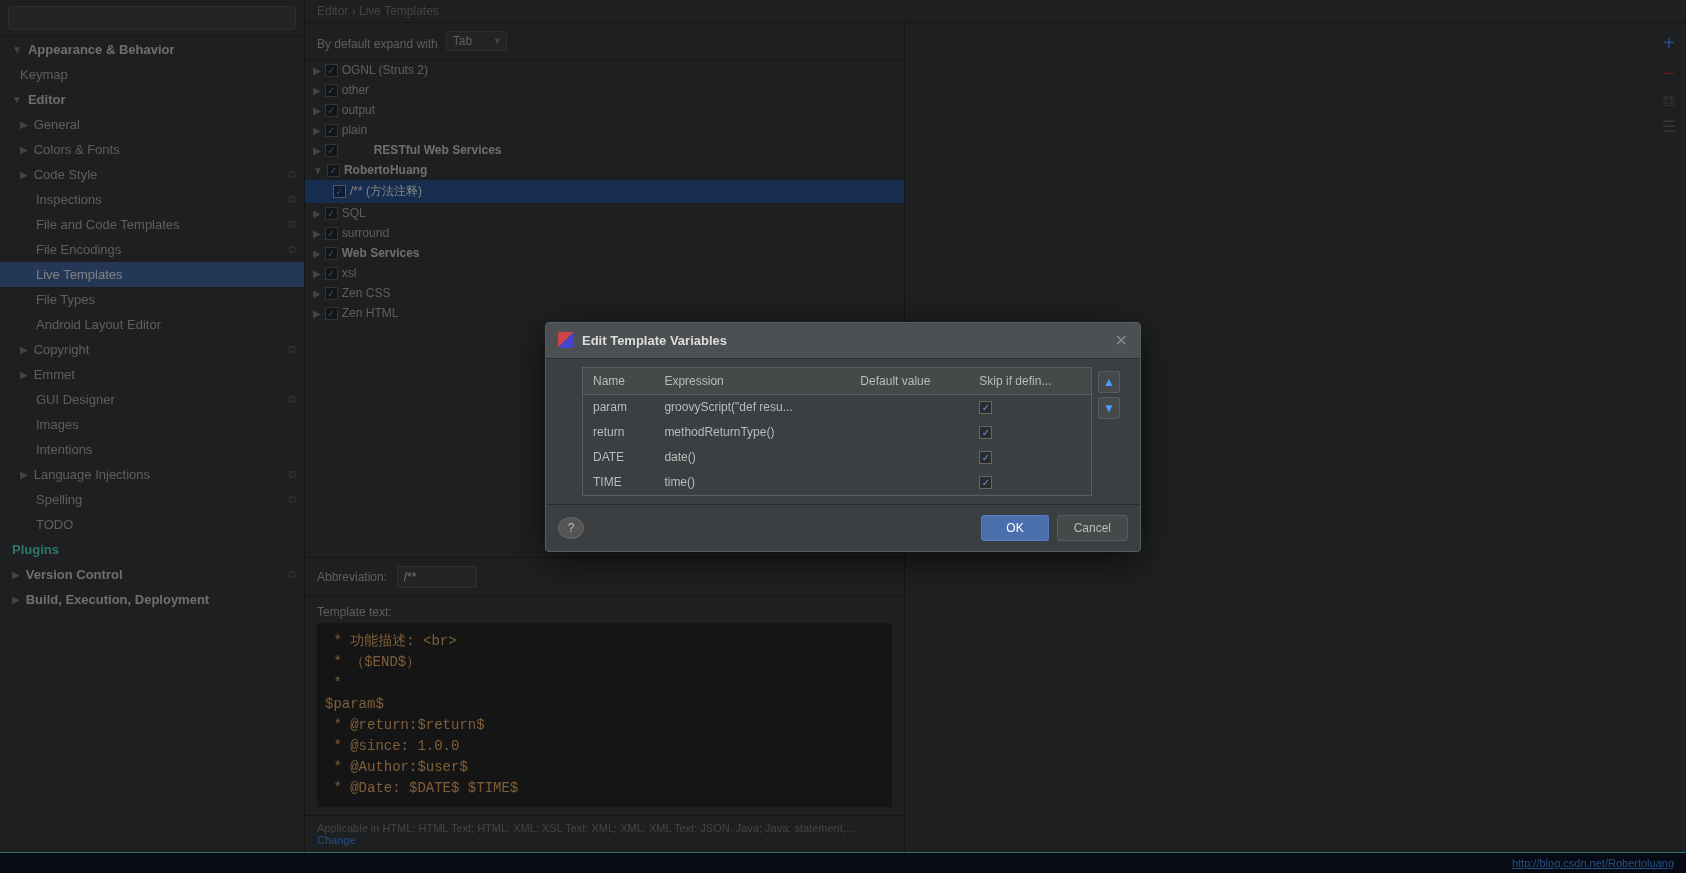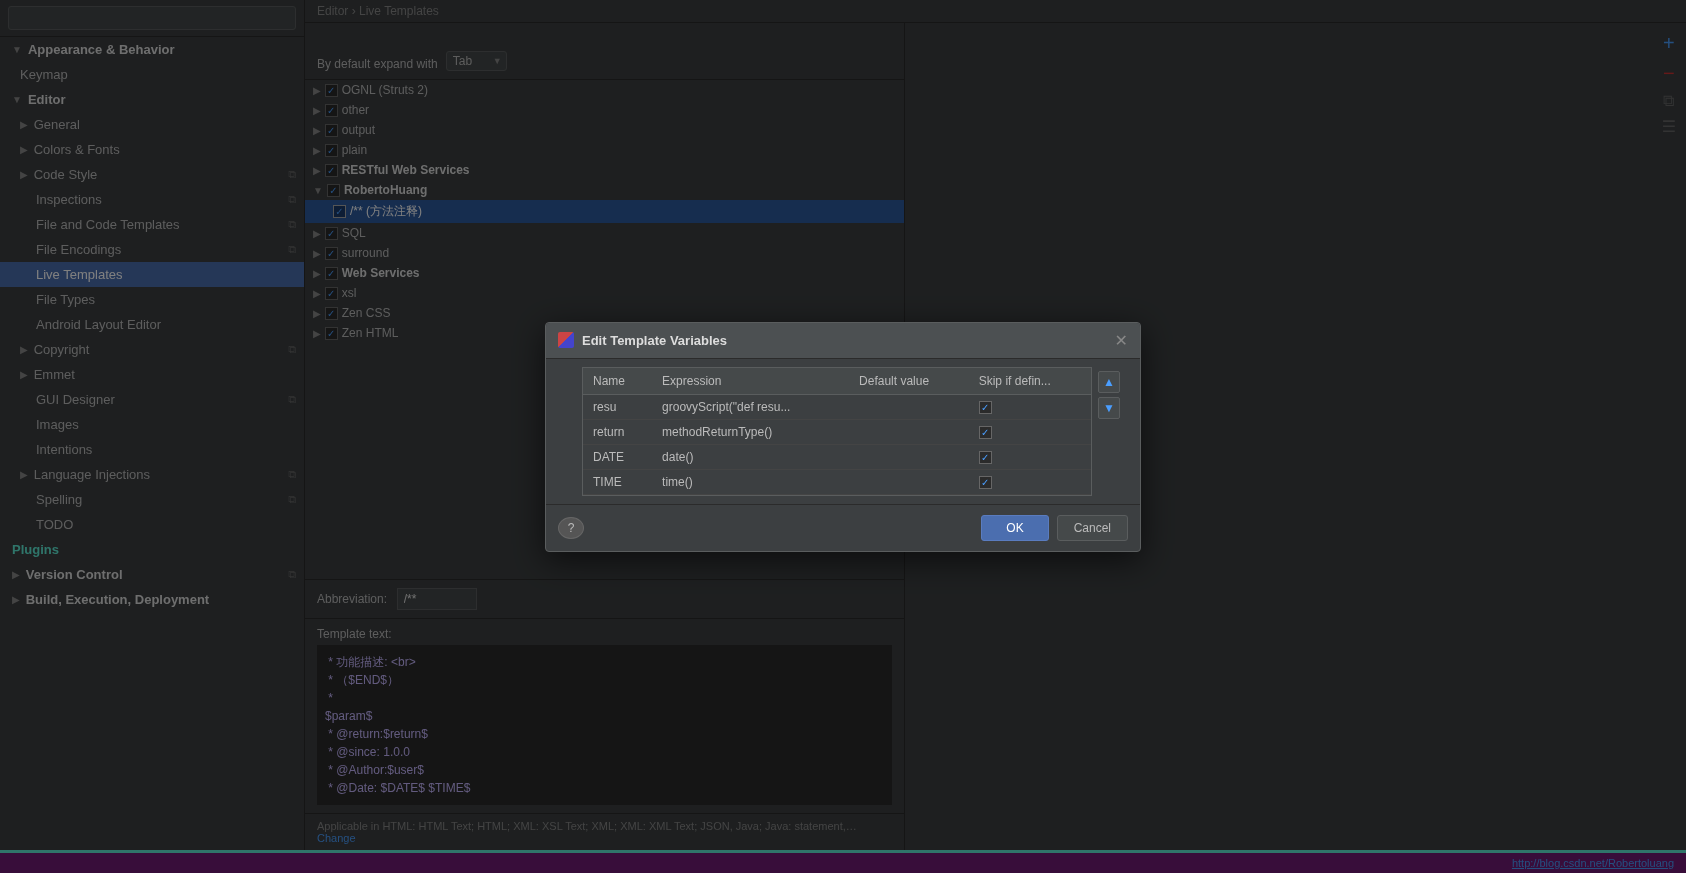--- a/index.html
+++ b/index.html
@@ -102,21 +102,21 @@
       background: #45494a;
       border: 1px solid #5a5d5e;
       color: #bbbbbb;
       padding: 2px 18px 2px 6px;
       border-radius: 3px;
       font-size: 12px;
       outline: none;
       appearance: none;
       cursor: pointer;
     }
-    .select-wrapper { position: relative; display: inline-block; margin-top: 20px; }
+    .select-wrapper { position: relative; display: inline-block; }
     .select-wrapper::after {
       content: '▼';
       position: absolute;
       right: 5px;
       top: 50%;
       transform: translateY(-50%);
       font-size: 9px;
       color: #888;
       pointer-events: none;
     }
@@ -164,23 +164,23 @@
       width: 80px;
     }
 
     .template-text-section {
       padding: 8px 12px;
       border-top: 1px solid #2b2b2b;
     }
     .template-text-section label { font-size: 12px; color: #bbbbbb; display: block; margin-bottom: 4px; }
     .template-code {
       background: #2b2b2b;
-      color: #c4b5fd;
-      font-family: Liberation Sans, sans-serif;
-      font-size: 12px;
+      color: #fdba74;
+      font-family: Liberation Mono, monospace;
+      font-size: 14px;
       padding: 8px;
       min-height: 120px;
       line-height: 1.5;
       white-space: pre;
     }
     .applicable-text {
       padding: 6px 12px;
       font-size: 11px;
       color: #888;
       border-top: 1px solid #2b2b2b;
@@ -266,22 +266,22 @@
       padding: 2px 18px 2px 6px;
       border-radius: 3px;
       font-size: 12px;
       outline: none;
       appearance: none;
       cursor: pointer;
     }
 
     .bottom-link-bar {
       padding: 4px 12px;
-      background: #701a75;
-      border-top: 3px solid #5eead4;
+      background: #0f172a;
+      border-top: 1px solid #5eead4;
       color: #888;
       font-size: 11px;
       text-align: right;
     }
     .bottom-link-bar a { color: #4a9eff; }
 
     
     ::-webkit-scrollbar { width: 8px; background: #3c3f41; }
     ::-webkit-scrollbar-thumb { background: #555; border-radius: 4px; }
 
@@ -586,21 +586,21 @@
             <span class="item-label">output</span>
           </div>
           <div class="tree-item">
             <span class="arrow">▶</span>
             <span class="chk">✓</span>
             <span class="item-label">plain</span>
           </div>
           <div class="tree-item">
             <span class="arrow">▶</span>
             <span class="chk">✓</span>
-            <span class="item-label bold" style="font-weight:bold;color:#ddd;">RESTful Web Services</span>
+            <span class="item-label bold" style="font-weight:bold;color:#ddd;margin-left:32px;">RESTful Web Services</span>
           </div>
           <div class="tree-item">
             <span class="arrow">▼</span>
             <span class="chk">✓</span>
             <span class="item-label" style="font-weight:bold;color:#ddd;">RobertoHuang</span>
           </div>
           <div class="tree-item selected" style="padding-left:28px;">
             <span class="chk" style="border-color:#aaa;background:#1a3a6a;">✓</span>
             <span class="item-label">/** (方法注释)</span>
           </div>
@@ -727,21 +727,21 @@
             <thead>
               <tr>
                 <th>Name</th>
                 <th>Expression</th>
                 <th>Default value</th>
                 <th>Skip if defin...</th>
               </tr>
             </thead>
             <tbody>
               <tr>
-                <td>resu</td>
+                <td>param</td>
                 <td>groovyScript("def resu...</td>
                 <td></td>
                 <td><span class="chk">✓</span></td>
               </tr>
               <tr>
                 <td>return</td>
                 <td>methodReturnType()</td>
                 <td></td>
                 <td><span class="chk">✓</span></td>
               </tr>

